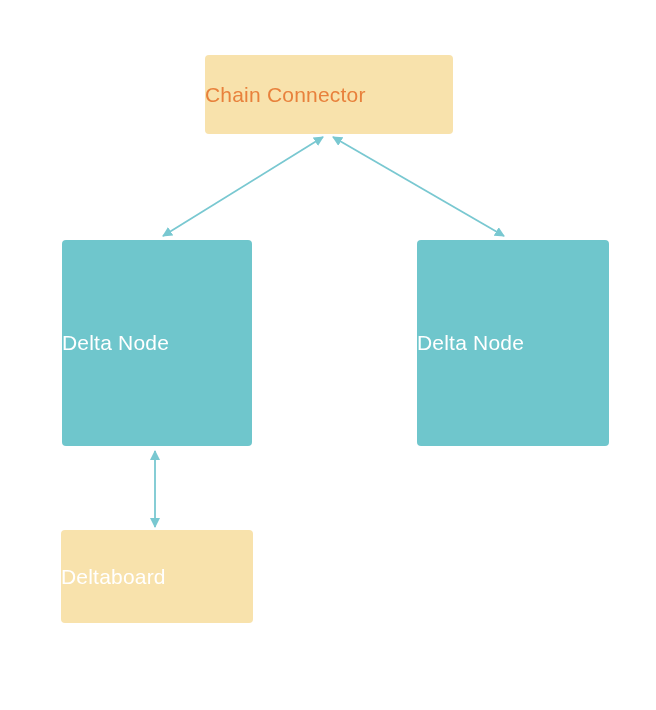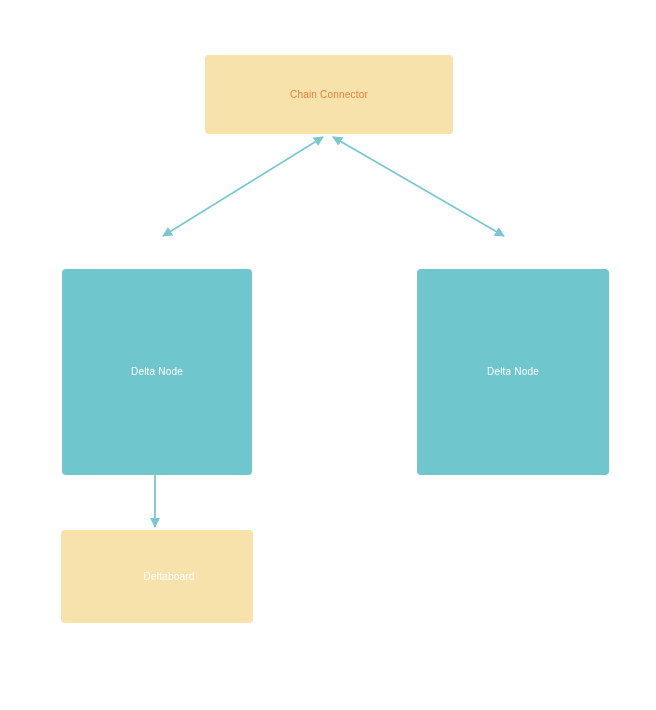--- a/index.html
+++ b/index.html
@@ -21,44 +21,44 @@
     top: 0;
     width: 656px;
     height: 710px;
     pointer-events: none;
   }
   .node {
     position: absolute;
     box-sizing: border-box;
     border-radius: 4px;
     display: flex;
-    flex-direction: column;
+    flex-direction: row;
     align-items: center;
-    justify-content: center;
+    justify-content: space-between;
     text-align: center;
-    font-size: 10px;
+    font-size: 21px;
     line-height: 22px;
     letter-spacing: 0.2px;
   }
   .node--wheat { background: #F8E2AC; }
-  .node--teal  { background: #6FC6CC; margin-top: 29px; }
+  .node--teal  { background: #6FC6CC; }
   .text-orange { color: #E8813C; }
   .text-white  { color: #FFFFFF; }
 
   .node--chain-connector {
     left: 205px; top: 55px; width: 248px; height: 79px;
   }
   .node--delta-left {
     left: 62px; top: 240px; width: 190px; height: 206px;
   }
   .node--delta-right {
     left: 417px; top: 240px; width: 192px; height: 206px;
   }
   .node--deltaboard {
-    left: 61px; top: 530px; width: 192px; height: 93px; padding-left: 24px;
+    left: 61px; top: 530px; width: 192px; height: 93px;
   }
   .node-label { display: block; }
 </style>
 </head>
 <body>
 
 <div class="canvas">
 
   <svg class="edges-layer" width="656" height="710" viewBox="0 0 656 710" xmlns="http://www.w3.org/2000/svg">
     <defs>

